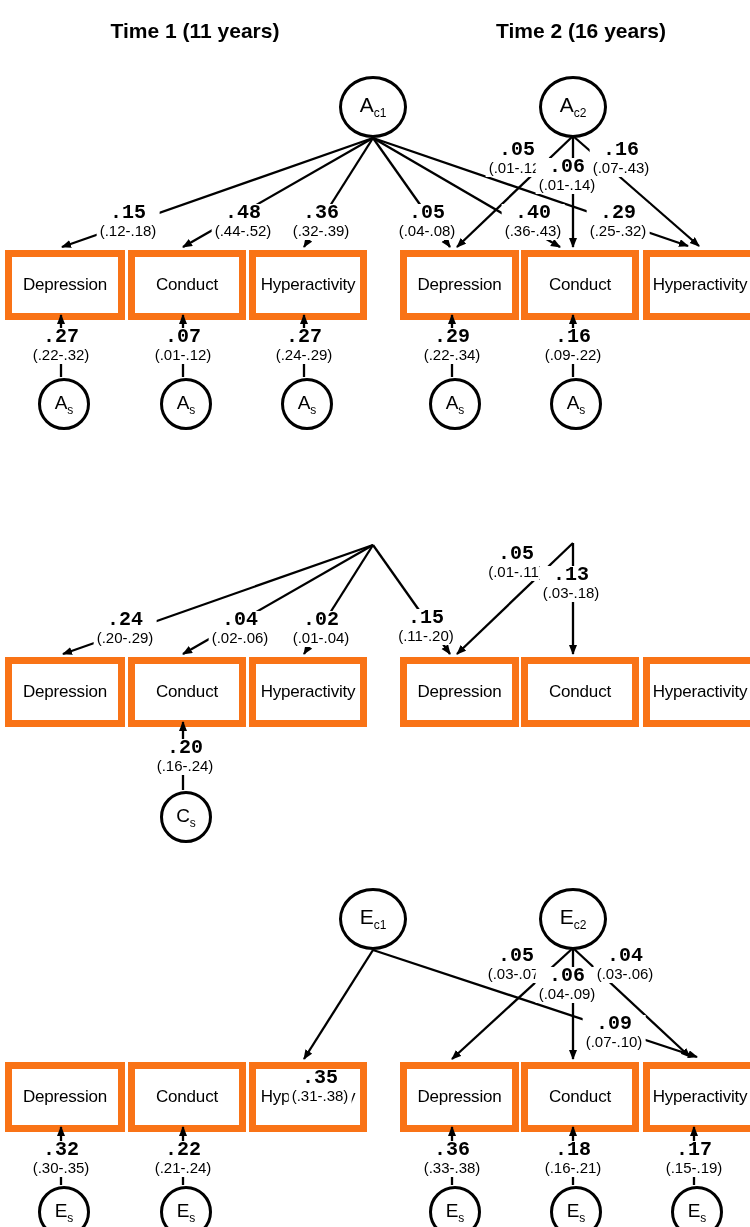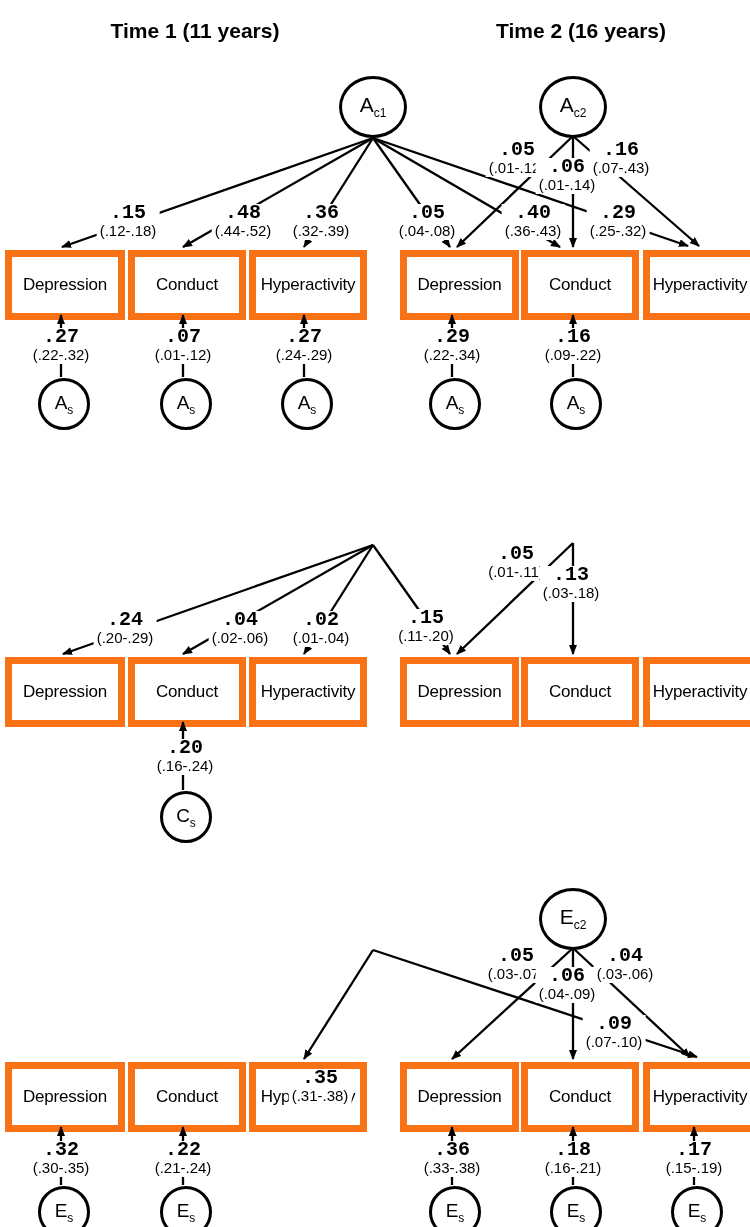--- a/index.html
+++ b/index.html
@@ -91,20 +91,23 @@
       <span>Conduct</span>
     </div>
   <div class="box" style="left:643px;top:640px;width:100px;">
       <span>Hyperactivity</span>
     </div>
 
   <div class="circ small" style="left:160px;top:774px;">
       <span class="cl"><span>C</span><sub>s</sub></span>
     </div>
 
+  <div class="circ big" style="left:339px;top:871px;">
+      <span class="cl"><span>E</span><sub>c1</sub></span>
+    </div>
   <div class="circ big" style="left:539px;top:871px;">
       <span class="cl"><span>E</span><sub>c2</sub></span>
     </div>
 
   <div class="box" style="left:5px;top:1045px;width:106px;">
       <span>Depression</span>
     </div>
   <div class="box" style="left:128px;top:1045px;width:104px;">
       <span>Conduct</span>
     </div>

